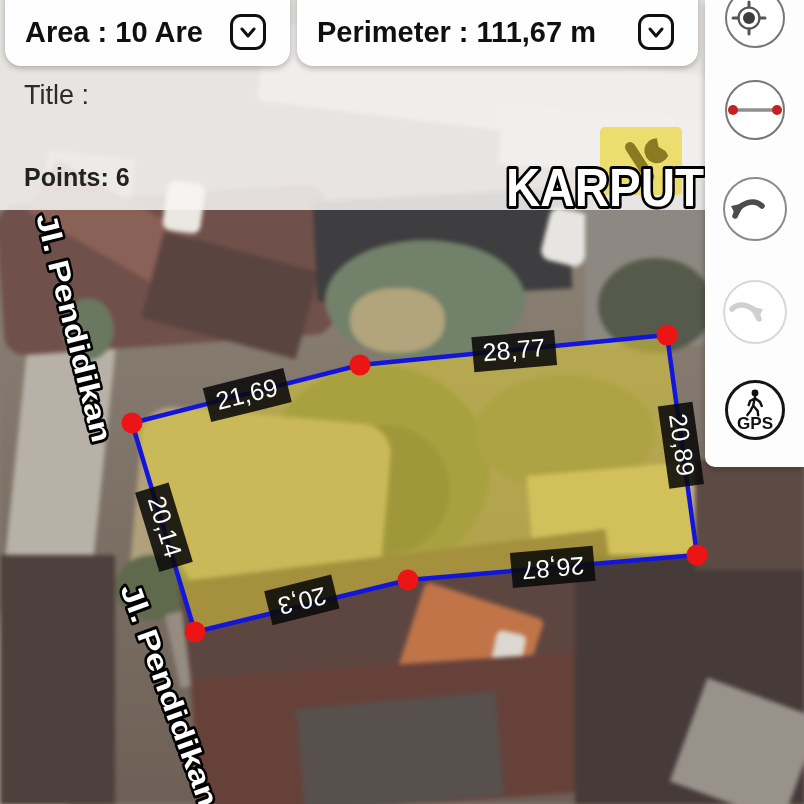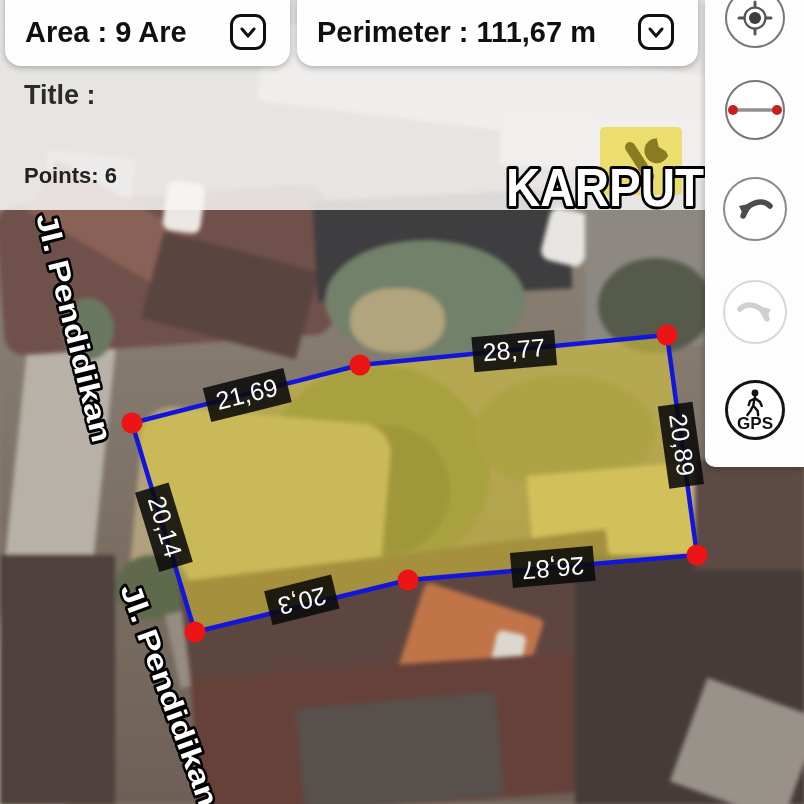--- a/index.html
+++ b/index.html
@@ -18,38 +18,38 @@
   
   .card{position:absolute;top:-14px;height:80px;background:#fefefe;border-radius:16px;
         box-shadow:0 2px 6px rgba(0,0,0,0.28);display:flex;align-items:center;
         justify-content:space-between;box-sizing:border-box;padding:12px 24px 0 20px;}
   .card-label{font-size:29px;font-weight:700;color:#101010;white-space:nowrap;}
   .chev-btn{width:36px;height:36px;border:3px solid #101010;border-radius:11px;background:#fff;
             display:flex;align-items:center;justify-content:center;padding:0;cursor:pointer;flex:0 0 auto;}
   #area-card{left:5px;width:285px;}
   #perimeter-card{left:297px;width:401px;}
 
-  .title-label{position:absolute;left:24px;top:80px;font-size:27px;font-weight:700;color:#2b2b2b;}
-  .points-label{position:absolute;left:24px;top:163px;font-size:22px;font-weight:700;color:#222;}
+  .title-label{position:absolute;left:24px;top:80px;font-size:27px;font-weight:400;color:#2b2b2b;}
+  .points-label{position:absolute;left:24px;top:163px;font-size:25px;font-weight:700;color:#222;}
 
   
   .wrench-box{position:absolute;left:600px;top:127px;width:82px;height:68px;
               background:rgba(233,217,74,0.78);border-radius:5px;}
   .karput-svg{position:absolute;left:498px;top:150px;}
 
   
   .poly-svg,.streets-svg{position:absolute;left:0;top:0;}
   .mlabel{position:absolute;background:rgba(10,10,10,0.88);color:#fff;font-size:25px;
           padding:2px 10px 4px;white-space:nowrap;line-height:1.15;}
 
   
   .sidebar{position:absolute;right:0;top:0;width:99px;height:467px;background:#fdfdfd;
            border-radius:0 0 0 10px;box-shadow:-1px 2px 6px rgba(0,0,0,0.22);}
   .round-btn{position:absolute;left:50%;transform:translateX(-50%);background:#fff;border-radius:50%;
-             display:flex;align-items:center;justify-content:center;padding:0;cursor:pointer;}
+             display:flex;align-items:center;padding:0;cursor:pointer;}
   #btn-loc{top:-12px;width:60px;height:60px;border:2px solid #777;}
   #btn-measure{top:80px;width:60px;height:60px;border:2px solid #777;}
   #btn-undo{top:177px;width:64px;height:64px;border:2px solid #8a8a8a;}
   #btn-redo{top:280px;width:64px;height:64px;border:2px solid #d8d8d8;}
   #btn-gps{top:380px;width:60px;height:60px;border:3px solid #141414;}
 </style>
 </head>
 <body>
 
 <div class="screen">
@@ -120,21 +120,21 @@
   </svg>
 
   <div class="mlabel" style="left:247px;top:395px;transform:translate(-50%,-50%) rotate(-14deg);">21,69</div>
   <div class="mlabel" style="left:514px;top:351px;transform:translate(-50%,-50%) rotate(-5deg);">28,77</div>
   <div class="mlabel" style="left:681px;top:445px;transform:translate(-50%,-50%) rotate(82deg);">20,89</div>
   <div class="mlabel" style="left:553px;top:567px;transform:translate(-50%,-50%) rotate(175deg);">26,87</div>
   <div class="mlabel" style="left:302px;top:600px;transform:translate(-50%,-50%) rotate(166deg);">20,3</div>
   <div class="mlabel" style="left:164px;top:527px;transform:translate(-50%,-50%) rotate(73deg);">20,14</div>
 
   <div class="card" id="area-card">
-    <span class="card-label">Area : 9 Are</span>
+    <span class="card-label">Area : 10 Are</span>
     <button class="chev-btn">
       <svg width="20" height="20" viewBox="0 0 20 20">
         <path d="M4 7 l6 7 6 -7" fill="none" stroke="#101010" stroke-width="3" stroke-linecap="round" stroke-linejoin="round"></path>
       </svg>
     </button>
   </div>
   <div class="card" id="perimeter-card">
     <span class="card-label">Perimeter : 111,67 m</span>
     <button class="chev-btn">
       <svg width="20" height="20" viewBox="0 0 20 20">

